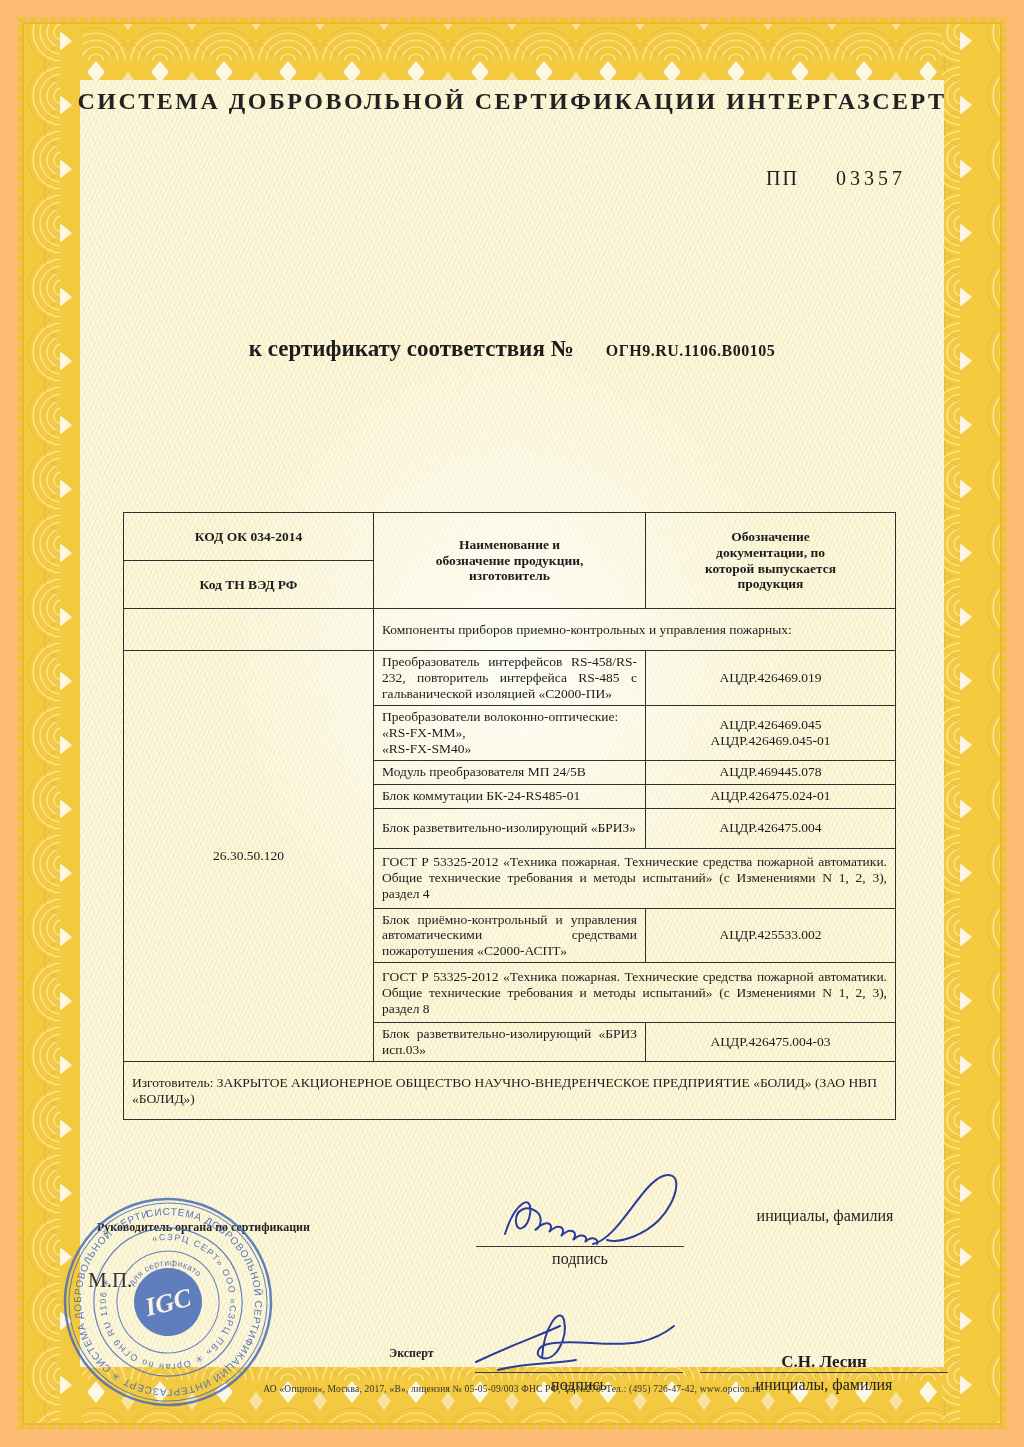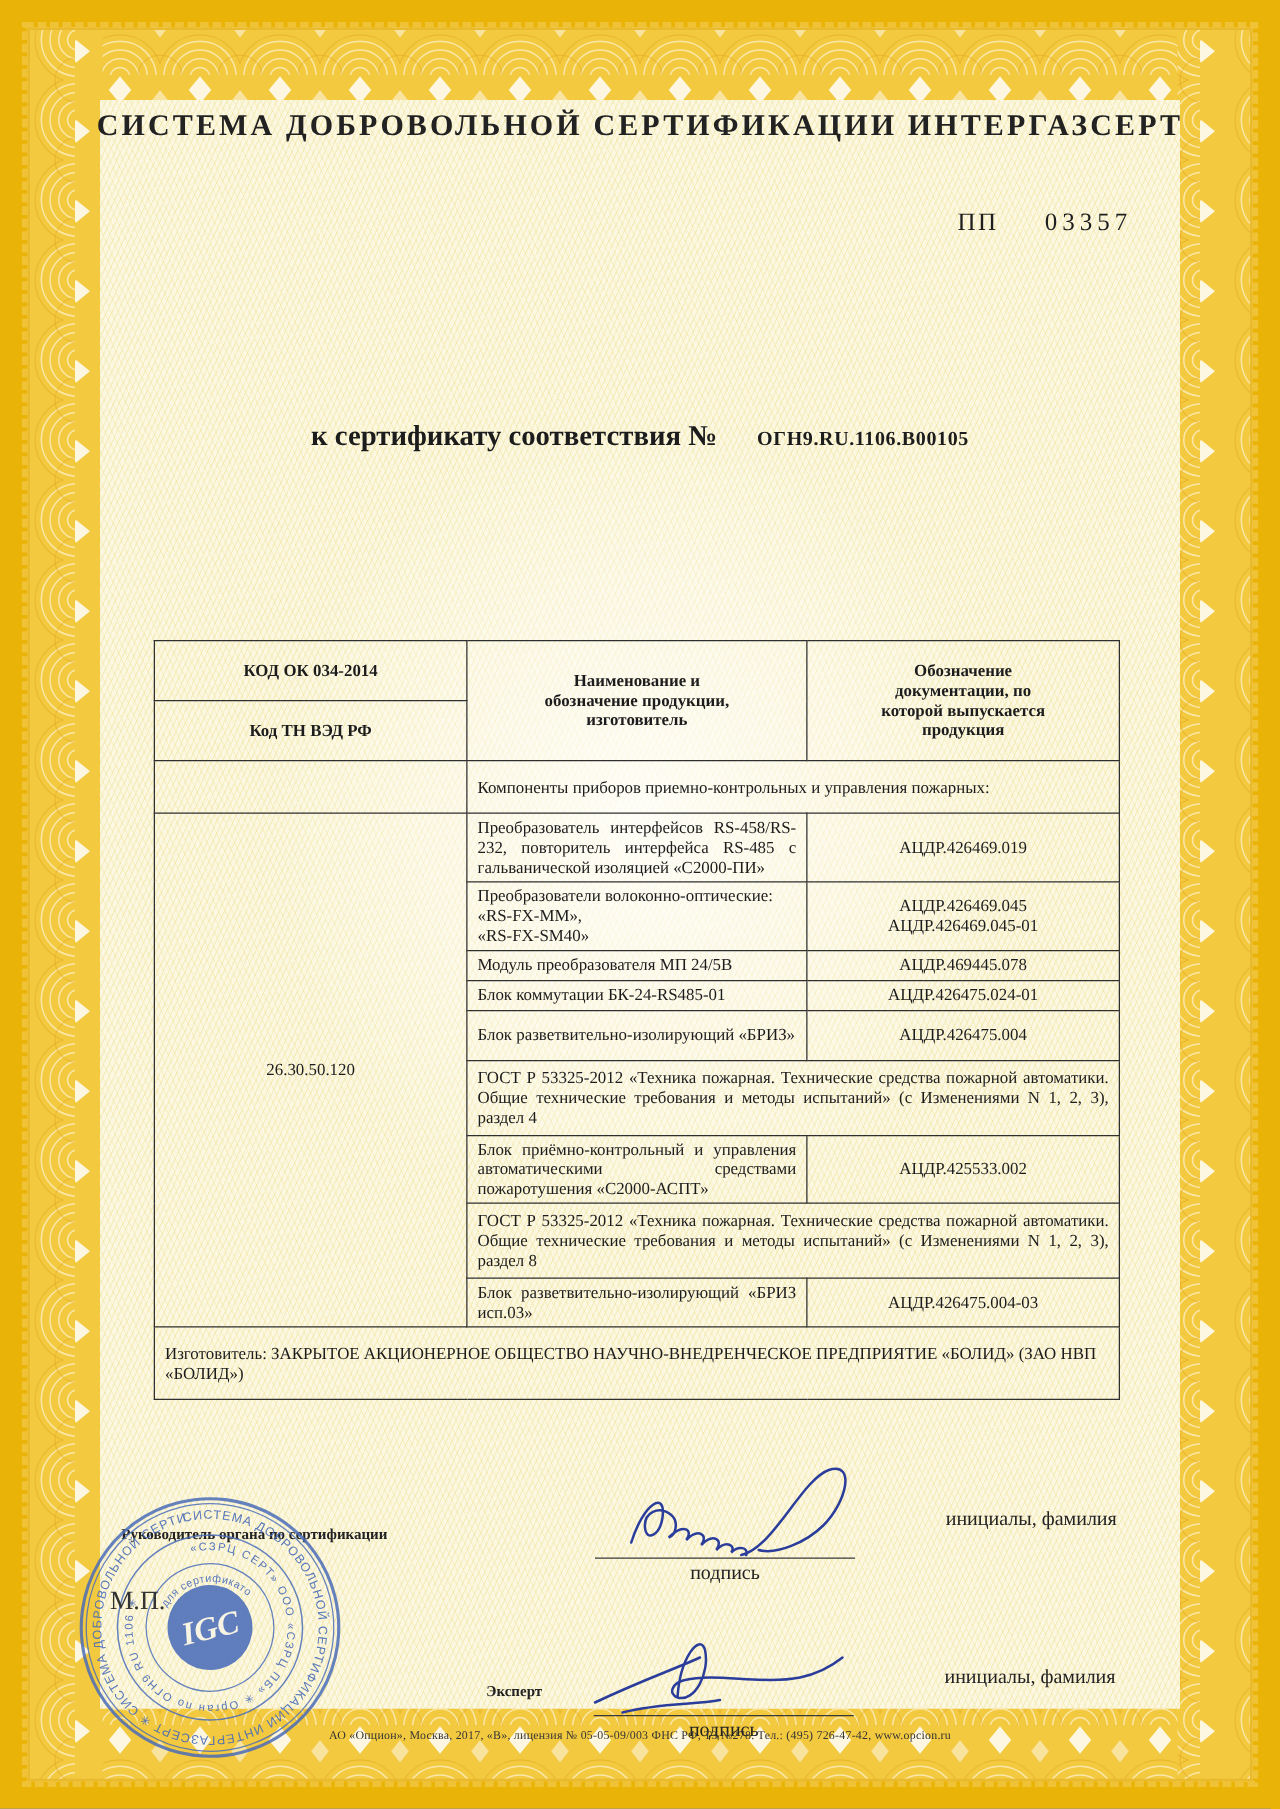--- a/index.html
+++ b/index.html
@@ -1,19 +1,19 @@
 <!DOCTYPE html>
 <html lang="ru"><head>
 <meta charset="utf-8">
 <style>
   html,body{margin:0;padding:0;background:#888;}
   .page{
     position:relative;
     width:1024px;height:1447px;
-    background:#eab308;
+    background:#fdba74;
     overflow:hidden;
     font-family:"Liberation Serif","DejaVu Serif",serif;
     color:#1c1c1c;
   }
   .border-svg{position:absolute;left:0;top:0;}
   .inner{
     position:absolute;left:80px;top:80px;right:80px;bottom:80px;
     background:
       radial-gradient(ellipse 420px 460px at 50% 45%, rgba(255,255,252,.85), rgba(255,255,252,0) 72%),
       repeating-linear-gradient(115deg, rgba(234,216,120,.30) 0px, rgba(234,216,120,.30) 1px, rgba(0,0,0,0) 1px, rgba(0,0,0,0) 4px),
@@ -256,20 +256,21 @@
     </svg>
 
     <div class="sig-label" style="left:389px;top:1346px;">Эксперт</div>
 
     <div class="sig-slot" style="left:475px;top:1330px;width:208px;">
       <div class="line" style="height:42px;"></div>
       <div class="caption">подпись</div>
     </div>
 
     <div class="sig-slot" style="left:700px;top:1330px;width:248px;">
+      <div class="line name" style="height:42px;">С.Н. Лесин</div>
       <div class="caption">инициалы, фамилия</div>
     </div>
 
     <svg class="autograph" style="left:468px;top:1300px;" width="240" height="74" viewBox="0 0 240 74">
       <g fill="none" stroke="#2b3d9b" stroke-width="2" stroke-linecap="round">
         <path d="M8,62 C46,44 70,36 92,26"></path>
         <path d="M74,58 C76,26 92,6 96,20 C100,38 88,62 74,58 C66,55 70,46 80,44 C104,38 142,48 172,42 C186,39 196,34 206,26"></path>
         <path d="M30,70 C60,62 88,64 108,60"></path>
       </g>
     </svg>

